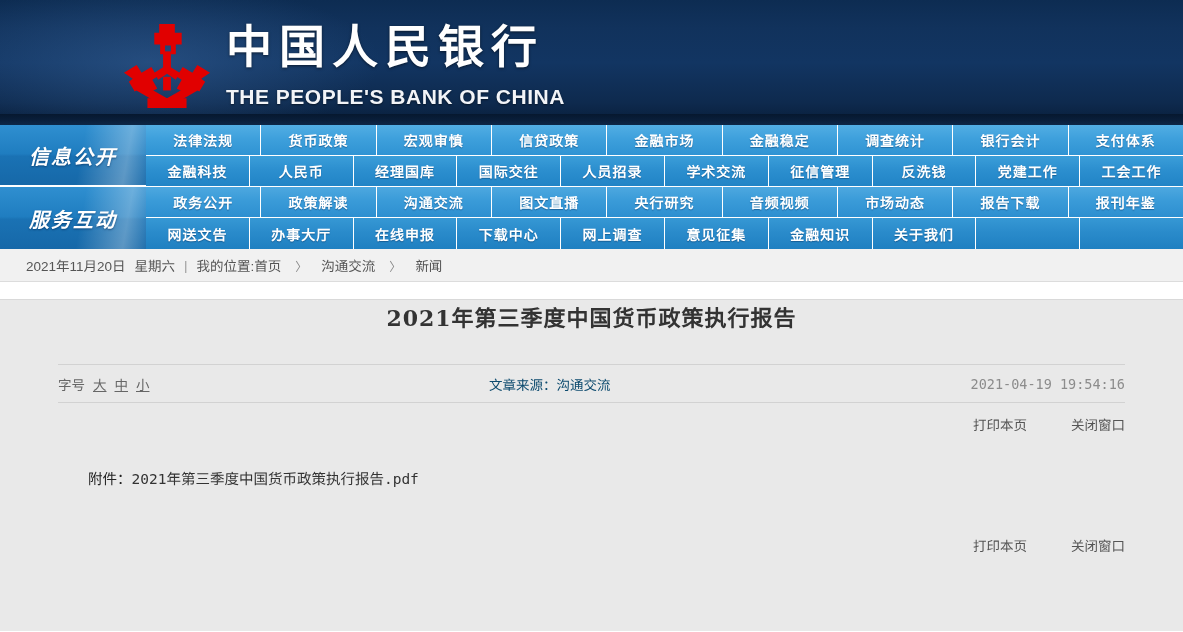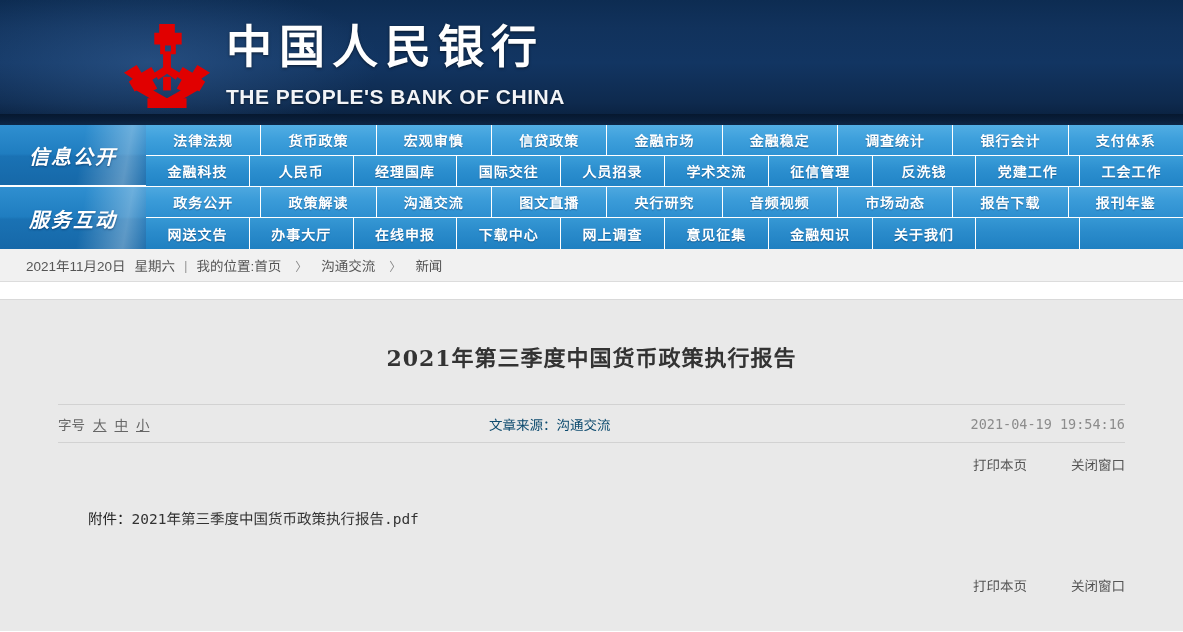--- a/index.html
+++ b/index.html
@@ -106,21 +106,20 @@
   
   .content{
     height:331px;background:#e9e9e9;
     position:relative;
   }
   .art-title{
     text-align:center;
     font-family:"DejaVu Serif","Liberation Serif",serif;
     font-size:22px;font-weight:700;color:#333333;
     letter-spacing:1px;
-    padding-top:40px;
   }
   .meta{
     margin:32px 58px 0 58px;
     border-top:1px solid #d2d2d2;
     border-bottom:1px solid #d2d2d2;
     height:37px;
     display:flex;align-items:center;
     position:relative;
     color:#666666;font-size:13.5px;
   }

